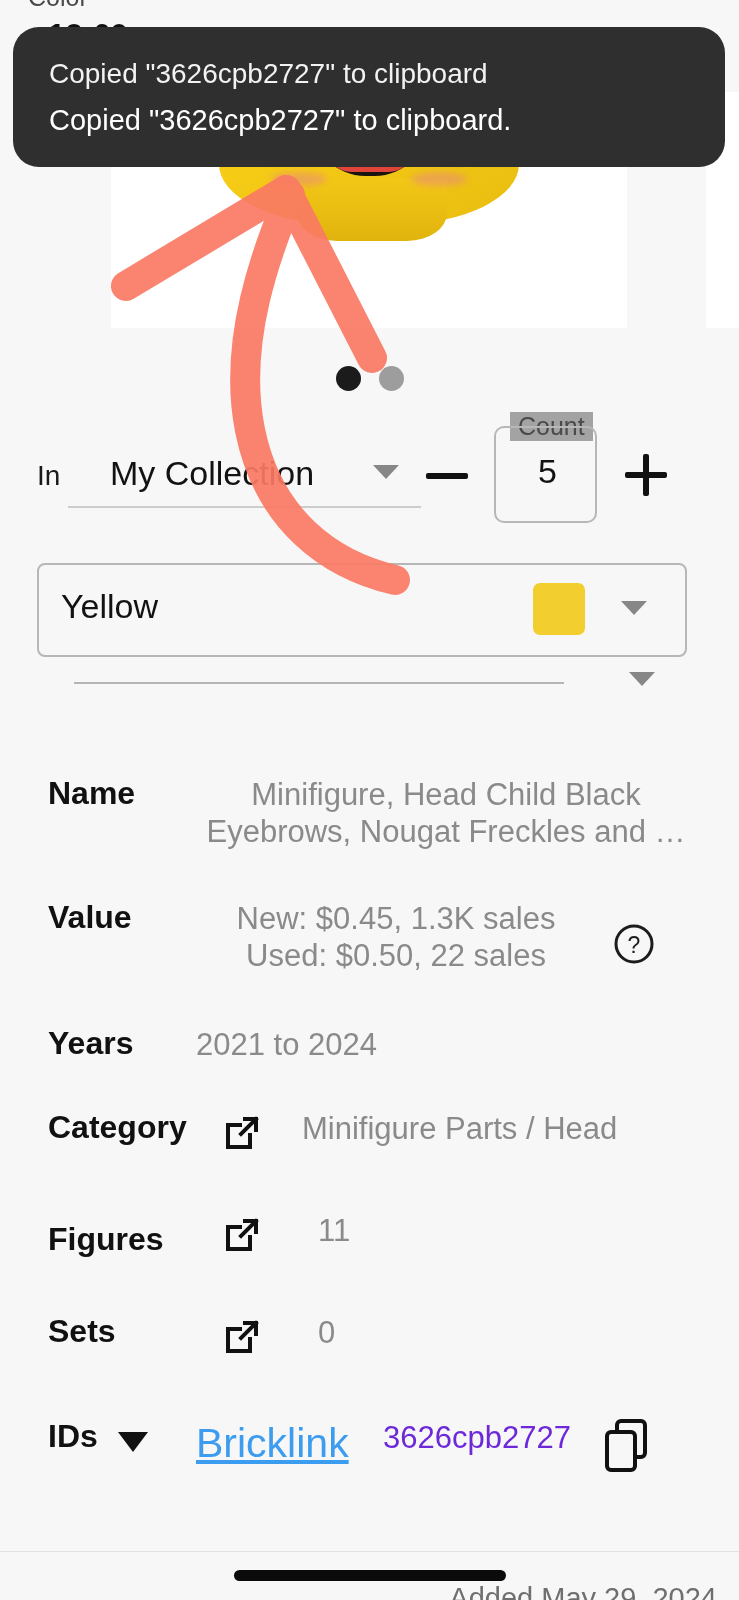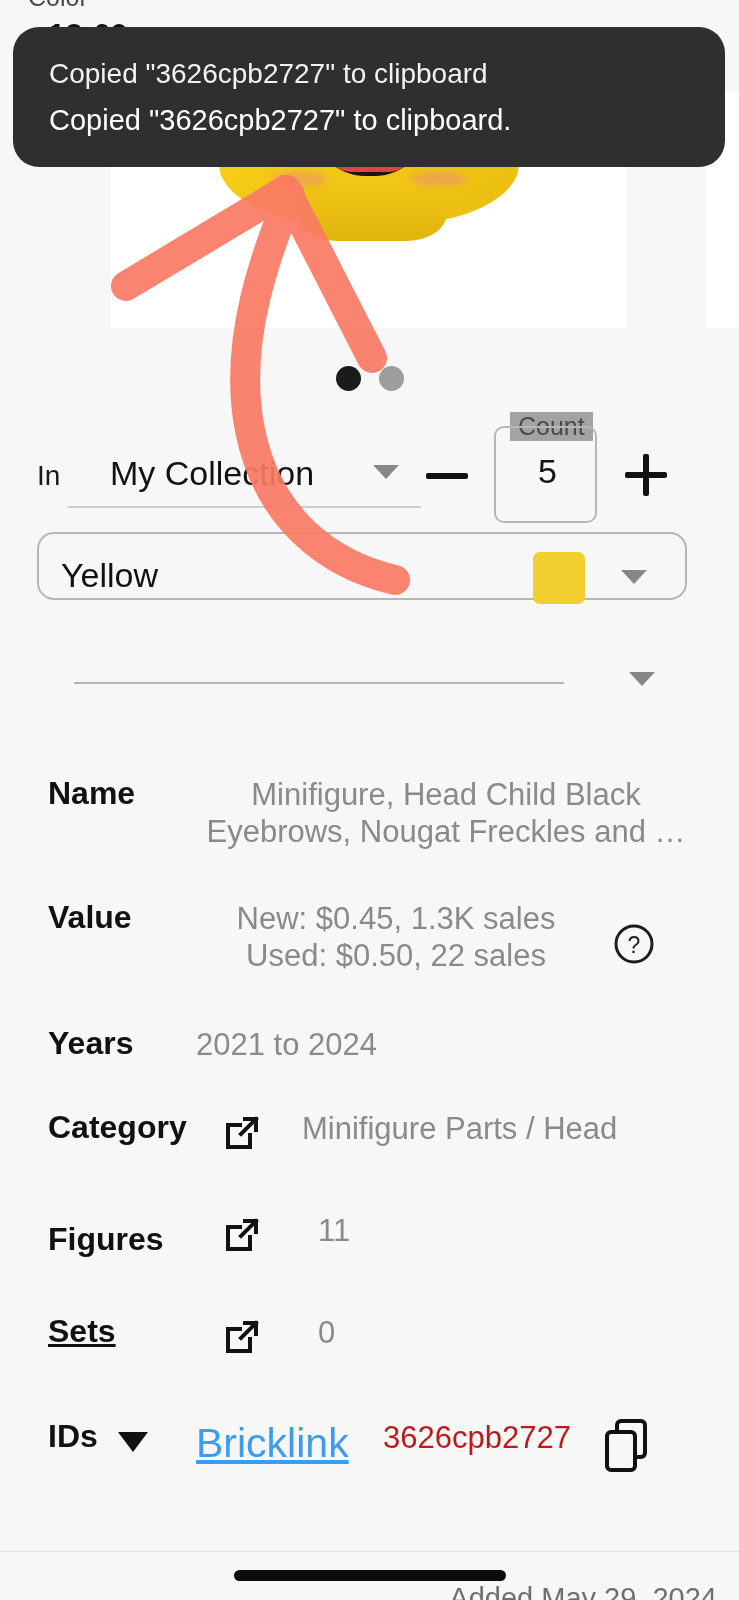--- a/index.html
+++ b/index.html
@@ -279,24 +279,24 @@
   }
   #plus-btn:before, #plus-btn:after {
     content:""; position:absolute; background:#111; border-radius: 2px;
   }
   #plus-btn:before { left: 8px; top: 26px; width: 42px; height: 6px; }
   #plus-btn:after  { left: 26px; top: 8px; width: 6px; height: 42px; }
 
   
   #color-field {
     position: absolute;
-    left: 37px; top: 532px;
-    width: 650px; height: 68px;
+    left: 37px; top: 563px;
+    width: 650px; height: 94px;
     border: 2px solid #b7b7b7;
-    border-radius: 17px;
+    border-radius: 8px;
   }
   #color-label {
     position: absolute;
     left: 20px; top: -17px;
     padding: 0 8px;
     background: #f7f7f7;
     font-size: 25px;
     color: #4a4a4a;
   }
   #color-value {
@@ -368,35 +368,35 @@
   #row-years .detail-val { position:absolute; left: 196px; top: 2px; }
 
   #row-category .detail-key { position:absolute; left: 48px; top: 0; }
   #row-category .ext-icon { position:absolute; left: 219px; top: 2px; }
   #row-category .detail-val { position:absolute; left: 302px; top: 2px; }
 
   #row-figures .detail-key { position:absolute; left: 48px; top: 10px; }
   #row-figures .ext-icon { position:absolute; left: 219px; top: 2px; }
   #row-figures .detail-val { position:absolute; left: 318px; top: 2px; }
 
-  #row-sets .detail-key { position:absolute; left: 48px; top: 0; text-decoration: underline; }
+  #row-sets .detail-key { position:absolute; left: 48px; top: 0; }
   #row-sets .ext-icon { position:absolute; left: 219px; top: 2px; }
   #row-sets .detail-val { position:absolute; left: 318px; top: 2px; }
 
   #row-ids { position:absolute; left:0; top: 1418px; width: 739px; height: 60px; }
   #ids-key { position:absolute; left: 48px; top: 0; font-size: 32px; font-weight:bold; color:#111; }
   #ids-caret {
     position:absolute; left: 118px; top: 14px;
     width:0;height:0;
     border-left: 15px solid transparent;
     border-right: 15px solid transparent;
     border-top: 20px solid #111;
   }
   #ids-link { position:absolute; left: 196px; top: 2px; font-size: 41px; color: #3c9cf0; }
-  #ids-value { position:absolute; left: 383px; top: 2px; font-size: 31px; color: #b91c1c; }
+  #ids-value { position:absolute; left: 383px; top: 2px; font-size: 31px; color: #6d28d9; }
   #copy-icon { position:absolute; left: 603px; top: 0px; }
 
   
   #bottom-divider {
     position: absolute;
     left: 0; top: 1551px;
     width: 739px; height: 1px;
     background: #e2e2e2;
   }
   #home-indicator {

